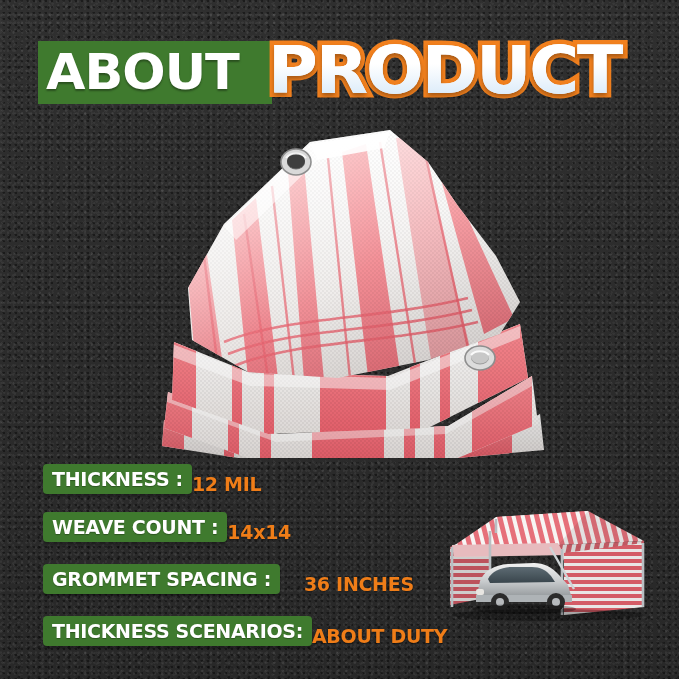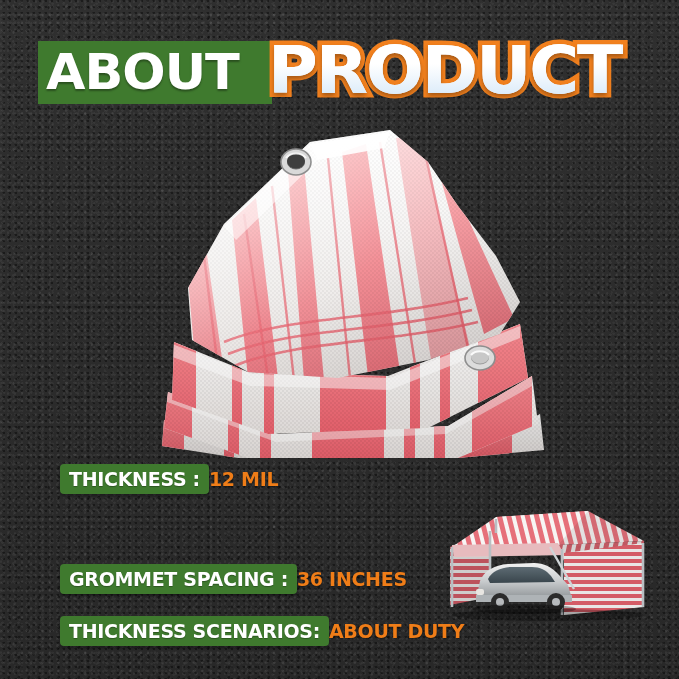--- a/index.html
+++ b/index.html
@@ -59,24 +59,24 @@
     -webkit-background-clip:text;background-clip:text;
     color:transparent;
     transform:scaleX(1.03);transform-origin:left center;
   }
 
   
   #tarp-photo{position:absolute;left:128px;top:128px;width:424px;height:330px;}
   #tarp-photo svg{display:block;}
 
   
-  .spec-row{position:absolute;left:60px;height:30px;display:flex;align-items:center;}
+  .spec-row{position:absolute;left:43px;height:30px;display:flex;align-items:flex-end;}
   #spec-row-0{top:464px;}
   #spec-row-1{top:512px;}
-  #spec-row-2{top:564px;}
+  #spec-row-2{top:564px;gap:24px;}
   #spec-row-3{top:616px;}
   .spec-badge{
     background:#3f7a2e;border-radius:4px;
     height:30px;display:flex;align-items:center;
     padding:0 9px 0 9px;
     box-shadow:0 2px 3px rgba(0,0,0,.35);
   }
   .spec-label{
     color:#ffffff;font-weight:700;
     font-family:"DejaVu Sans", sans-serif;
@@ -240,20 +240,26 @@
     </svg>
   </div>
 
   <div class="spec-row" id="spec-row-0">
     <div class="spec-badge">
       <span class="spec-label">THICKNESS :</span>
     </div>
     <span class="spec-value">12 MIL</span>
   </div>
 
+  <div class="spec-row" id="spec-row-1">
+    <div class="spec-badge">
+      <span class="spec-label">WEAVE COUNT :</span>
+    </div>
+    <span class="spec-value">14x14</span>
+  </div>
 
   <div class="spec-row" id="spec-row-2">
     <div class="spec-badge">
       <span class="spec-label">GROMMET SPACING :</span>
     </div>
     <span class="spec-value">36 INCHES</span>
   </div>
 
   <div class="spec-row" id="spec-row-3">
     <div class="spec-badge">

